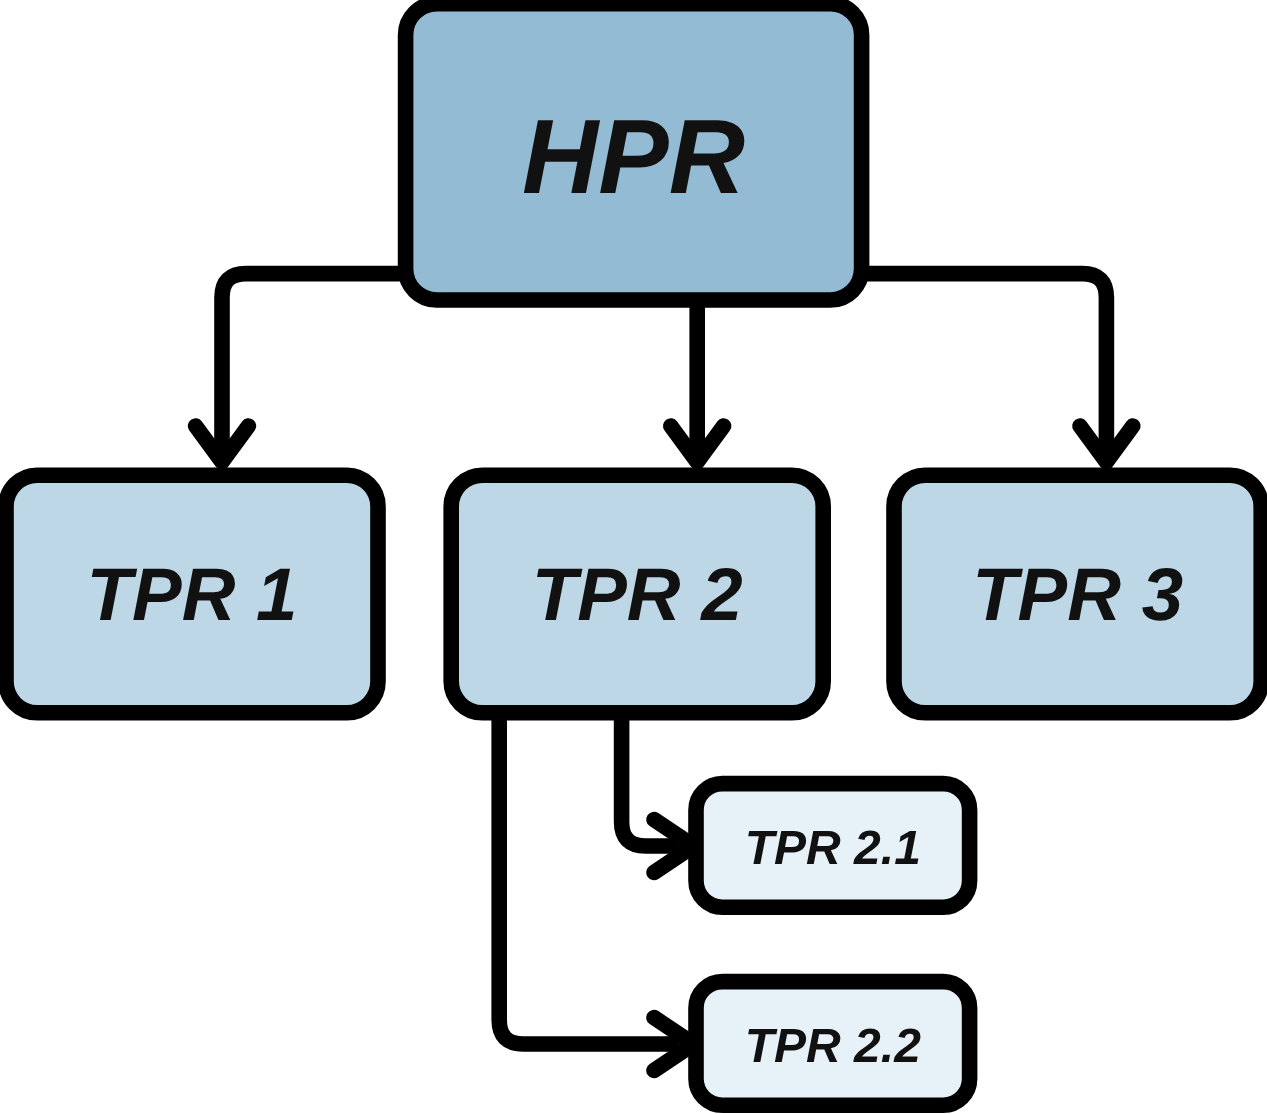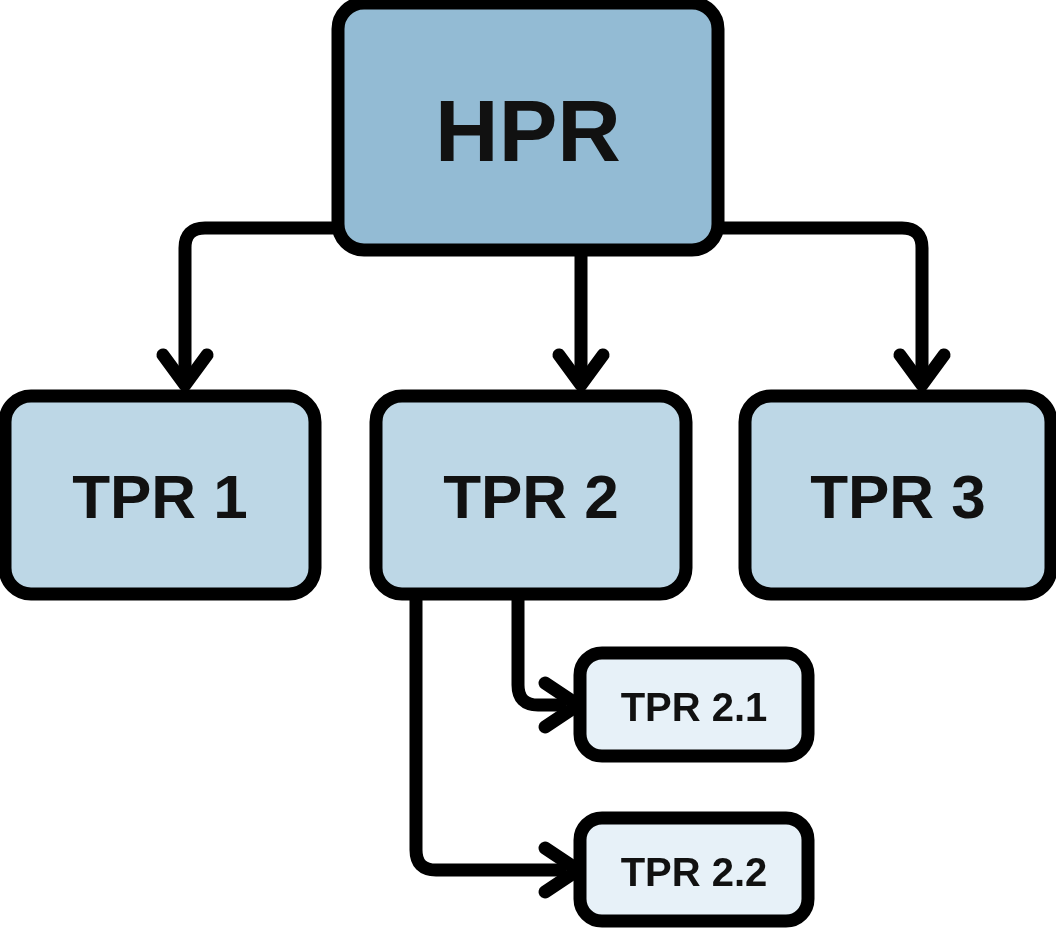--- a/index.html
+++ b/index.html
@@ -10,20 +10,21 @@
   body {
     width: 1056px;
     height: 928px;
     font-family: "Liberation Sans", sans-serif;
     overflow: hidden;
   }
   #diagram-root {
     position: relative;
     width: 872px;
     height: 928px;
+    font-style: italic;
   }
   svg.diagram {
     display: block;
     width: 1056px;
     height: 928px;
   }
   .node-box {
     stroke: #000000;
     stroke-width: 13;
   }

